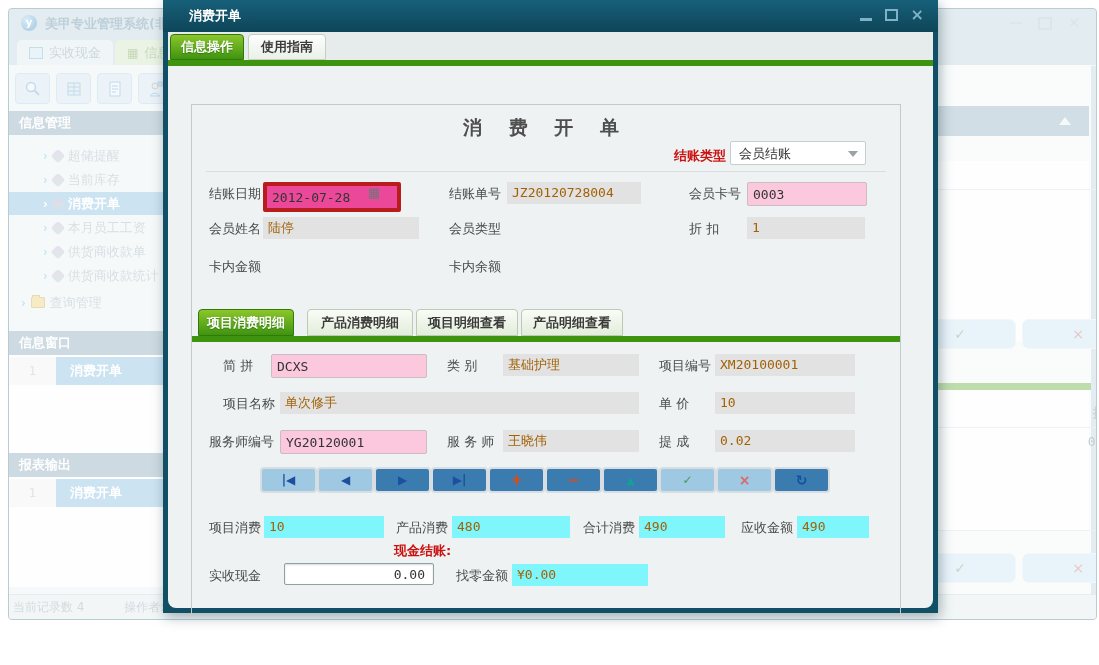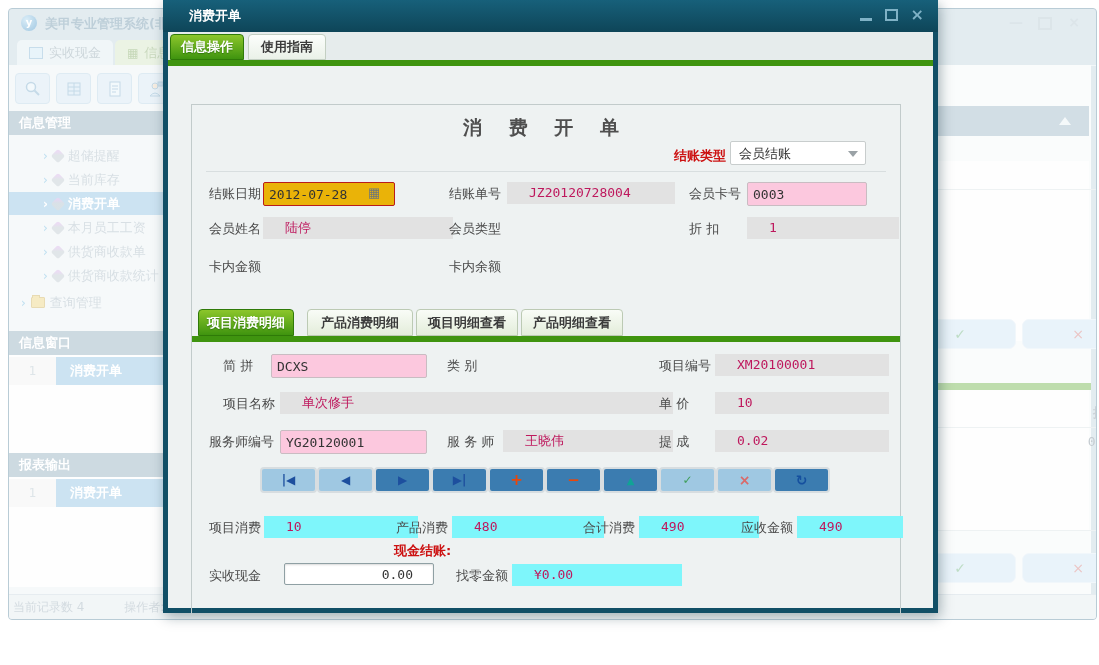--- a/index.html
+++ b/index.html
@@ -72,41 +72,41 @@
   .modal{position:absolute;left:163px;top:0;width:775px;height:613px;background:#114f66;z-index:10;
          box-shadow:2px 4px 12px rgba(10,40,55,.35);}
   .m-titlebar{position:absolute;left:0;top:0;right:0;height:32px;
               background:linear-gradient(180deg,#17607a,#0e4558);}
   .m-title{position:absolute;left:26px;top:0;height:32px;line-height:32px;color:#fff;
            font-size:13px;font-weight:bold;}
   .m-ctrls{position:absolute;right:14px;top:8px;display:flex;gap:13px;align-items:center;}
   .m-min{width:12px;height:3px;background:#7fb2c6;margin-top:8px;}
   .m-max{width:9px;height:8px;border:2px solid #7fb2c6;}
   .m-close{color:#7fb2c6;font-size:16px;font-weight:bold;line-height:14px;}
-  .m-body{position:absolute;left:5px;top:32px;width:765px;height:576px;background:#eef2f2;}
+  .m-body{position:absolute;left:5px;top:32px;width:765px;height:576px;background:#eef2f2;border-radius:8px;}
   .m-tabstrip{position:absolute;left:0;top:0;right:0;height:28px;background:#e6ecec;}
   .m-tab{position:absolute;top:2px;height:26px;border-radius:4px 4px 0 0;font-size:13px;font-weight:bold;
          display:flex;align-items:center;justify-content:center;box-sizing:border-box;}
   .m-tab-active{left:2px;width:74px;background:linear-gradient(180deg,#8cc62b,#3f940f);
                 border:1px solid #2f7a08;color:#fff;text-shadow:0 1px 1px rgba(0,60,0,.4);}
   .m-tab-idle{left:80px;width:78px;background:linear-gradient(180deg,#fcfefc,#eaf1e8);
               border:1px solid #c3cfc2;color:#3c3c3c;}
   .m-greenbar{position:absolute;left:0;top:28px;right:0;height:6px;background:#3f940f;}
   .panel{position:absolute;left:23px;top:56px;width:708px;height:510px;border:1px solid #c2cbcb;margin-top:16px;}
   .form-title{position:absolute;left:0;top:10px;width:100%;text-align:center;font-size:19px;
               font-weight:bold;letter-spacing:10px;color:#4f4f4f;}
   .lbl{position:absolute;font-size:13px;color:#4a4a4a;white-space:nowrap;}
   .red{color:#cc1111;font-weight:bold;}
   .valbox{position:absolute;height:20px;font-family:"DejaVu Sans Mono",monospace;font-size:13px;
-          color:#be185d;line-height:20px;padding:1px 22px;box-sizing:content-box;overflow:hidden;
+          color:#a16207;line-height:20px;padding:1px 5px;box-sizing:content-box;overflow:hidden;
           white-space:nowrap;}
   .gray{background:#e2e2e2;}
   .cyan{background:#7ef6fb;}
   .inp{position:absolute;height:20px;font-family:"DejaVu Sans Mono",monospace;font-size:13px;
-       color:#333;padding:1px 5px;border:1px solid #b91c1c;border-radius:2px;background:#eab308;
+       color:#333;padding:1px 5px;border:4px solid #b91c1c;border-radius:2px;background:#ec4899;
        box-sizing:content-box;}
   .inp-pink{background:#fcc8de;border:1px solid #c9bcc2;}
   .cal-icon{position:absolute;font-size:13px;color:#6d777b;}
   .dropdown{position:absolute;height:24px;background:#fff;border:1px solid #c8cdcd;border-radius:2px;
             font-size:13px;color:#333;line-height:24px;padding-left:8px;box-sizing:border-box;}
   .dd-caret{position:absolute;right:7px;top:9px;width:0;height:0;border-left:5px solid transparent;
             border-right:5px solid transparent;border-top:6px solid #9aa2a6;}
   .divider{position:absolute;height:1px;background:#d8dedf;}
   .d-tab{position:absolute;top:0;height:27px;border-radius:4px 4px 0 0;font-size:13px;font-weight:bold;
          display:flex;align-items:center;justify-content:center;box-sizing:border-box;}
@@ -115,21 +115,21 @@
   .d-tab-idle{background:linear-gradient(180deg,#f9fcf7,#e3edda);border:1px solid #bccab4;color:#3a3a3a;}
   .d-greenbar{position:absolute;left:0;right:0;height:6px;background:#3f940f;}
   .nav-btn{position:absolute;top:0;width:53px;height:22px;border:2px solid #d7dde0;border-radius:4px;
            display:flex;align-items:center;justify-content:center;font-size:12px;font-weight:bold;
            font-family:"DejaVu Sans",sans-serif;}
   .nav-light{background:#9fc8e2;} .nav-dark{background:#3b7cb0;}
   .g-nav{color:#1d4f9e;} .g-hot{color:#e8470b;font-size:15px;} .g-tri{color:#10a396;font-size:10px;}
   .g-ok{color:#3f9e59;} .g-no{color:#d96a6a;font-size:14px;} .g-re{color:#15509f;font-size:14px;}
   .cash-inp{position:absolute;height:22px;background:#fff;border:1px solid #8fa0a4;border-radius:2px;
             box-shadow:inset 0 1px 2px rgba(0,0,0,.15);font-family:"DejaVu Sans Mono",monospace;
-            font-size:13px;color:#333;text-align:right;padding:0 20px;box-sizing:border-box;}
+            font-size:13px;color:#333;text-align:right;padding:0 8px;box-sizing:border-box;}
 </style>
 </head>
 <body>
 
 <div class="stage">
 
   <div class="bg-window">
     <div class="bg-titlebar">
       <div class="bg-logo">y</div>
       <div class="bg-title">美甲专业管理系统(非注</div>
@@ -326,20 +326,21 @@
 
         <div class="d-tab d-tab-active" style="left:6px;width:96px;top:204px">项目消费明细</div>
         <div class="d-tab d-tab-idle" style="left:115px;width:106px;top:204px">产品消费明细</div>
         <div class="d-tab d-tab-idle" style="left:224px;width:102px;top:204px">项目明细查看</div>
         <div class="d-tab d-tab-idle" style="left:329px;width:102px;top:204px">产品明细查看</div>
         <div class="d-greenbar" style="top:231px"></div>
 
         <div class="lbl" style="left:31px;top:252px">简 拼</div>
         <input class="inp inp-pink" style="left: 79px; top: 249px; width: 144px;" value="DCXS">
         <div class="lbl" style="left:255px;top:252px">类 别</div>
+        <div class="valbox gray" style="left:311px;top:249px;width:126px">基础护理</div>
         <div class="lbl" style="left:467px;top:252px">项目编号</div>
         <div class="valbox gray" style="left:523px;top:249px;width:130px">XM20100001</div>
 
         <div class="lbl" style="left:31px;top:290px">项目名称</div>
         <div class="valbox gray" style="left:88px;top:287px;width:349px">单次修手</div>
         <div class="lbl" style="left:467px;top:290px">单 价</div>
         <div class="valbox gray" style="left:523px;top:287px;width:130px">10</div>
 
         <div class="lbl" style="left:17px;top:328px">服务师编号</div>
         <input class="inp inp-pink" style="left: 88px; top: 325px; width: 135px;" value="YG20120001">

